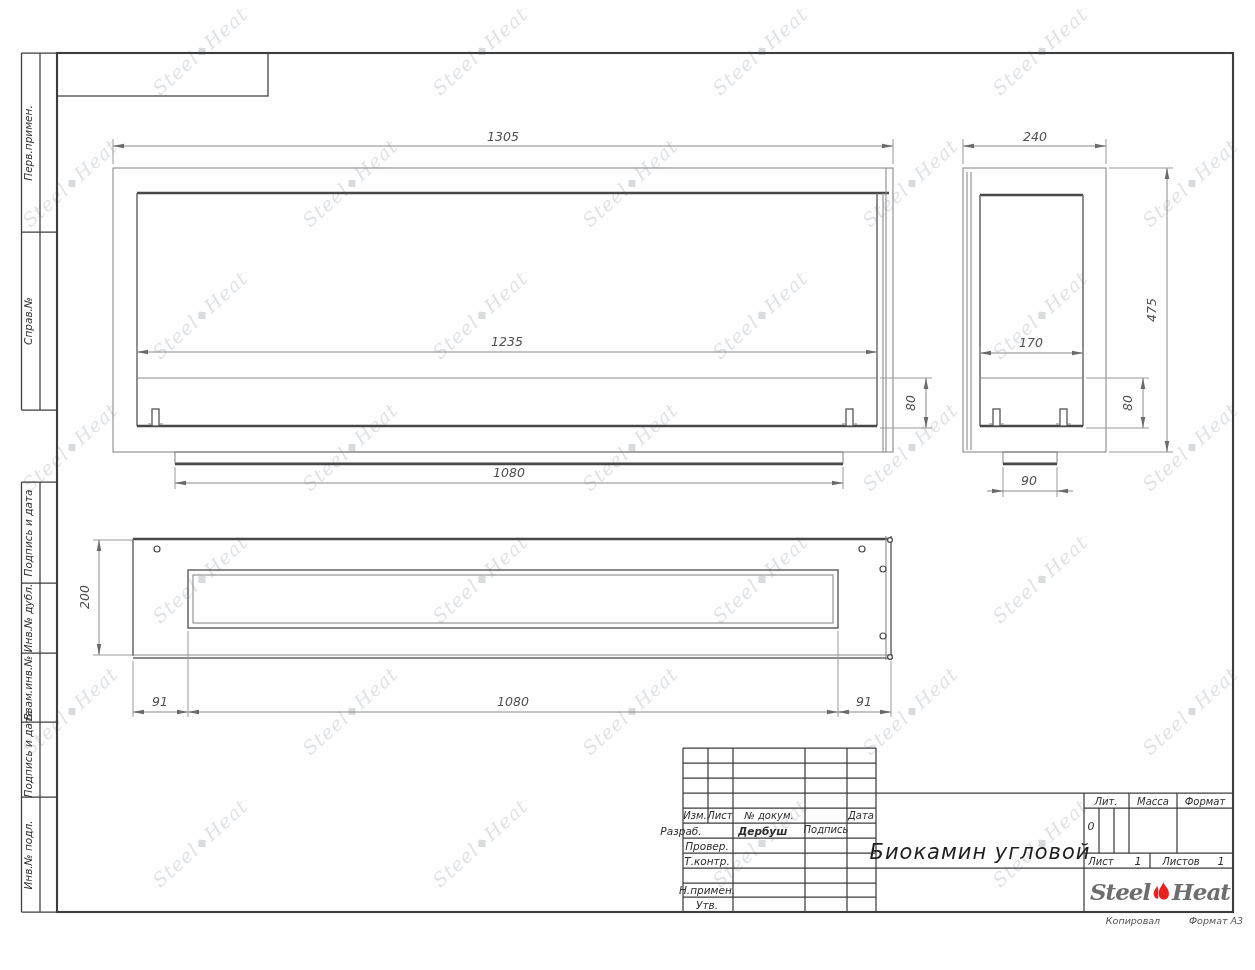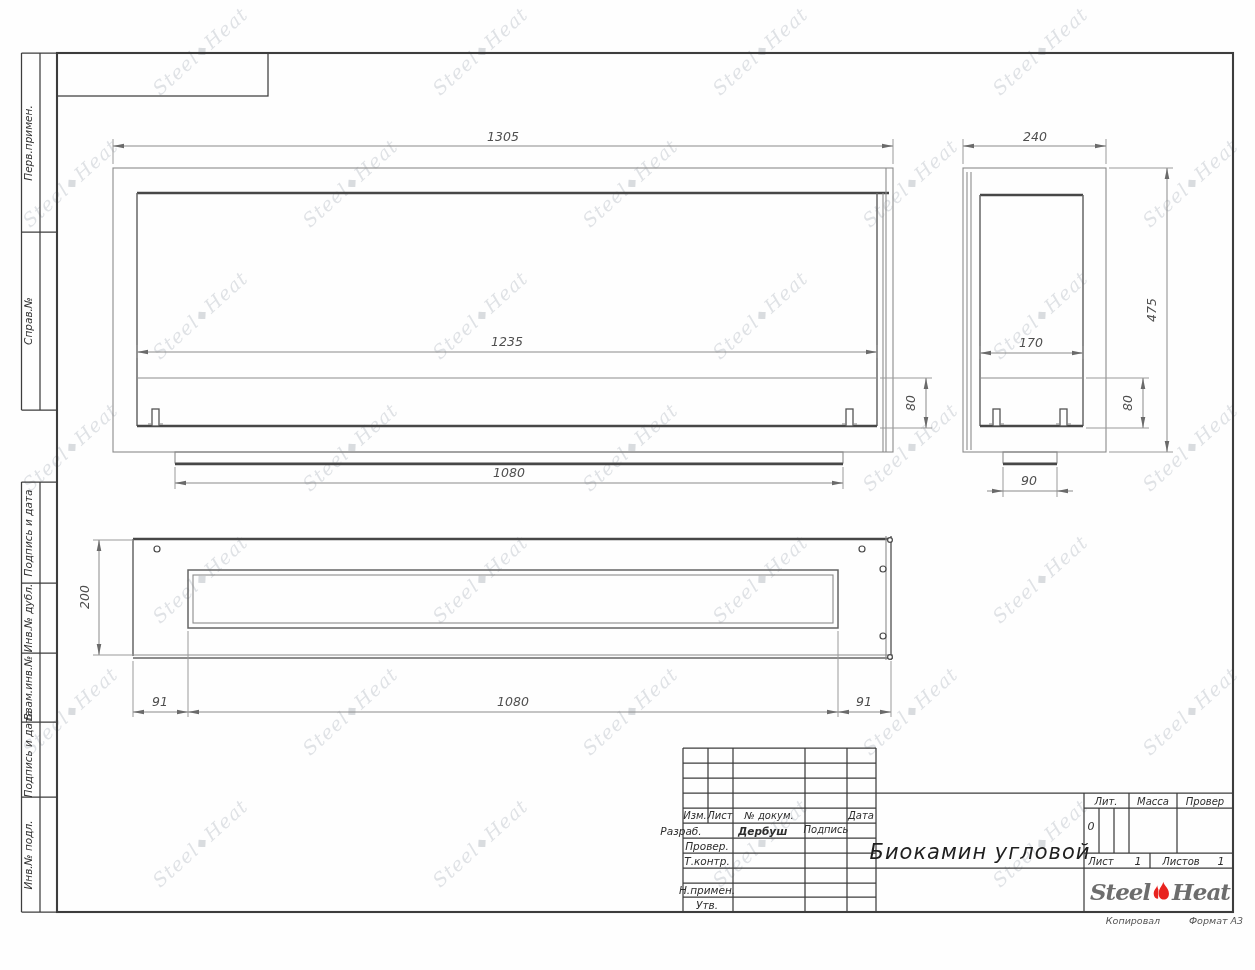--- a/index.html
+++ b/index.html
@@ -272,21 +272,21 @@
   <span class="txt tb-r" style="left:738px;top:824.5px;font-weight:bold;">Дербуш</span>
   <span class="txt ctr tb-r" style="left:707px;top:839.5px;">Провер.</span>
   <span class="txt ctr tb-r" style="left:707px;top:854.5px;">Т.контр.</span>
   <span class="txt ctr tb-r" style="left:707px;top:884px;">Н.примен.</span>
   <span class="txt ctr tb-r" style="left:707px;top:898.5px;">Утв.</span>
 
   <span class="txt ctr tb-name" style="left:980px;top:840px;">Биокамин угловой</span>
 
   <span class="txt ctr tb-h" style="left:1106px;top:795.5px;">Лит.</span>
   <span class="txt ctr tb-h" style="left:1153px;top:795.5px;">Масса</span>
-  <span class="txt ctr tb-h" style="left:1205px;top:795.5px;">Провер</span>
+  <span class="txt ctr tb-h" style="left:1205px;top:795.5px;">Формат</span>
   <span class="txt ctr tb-v" style="left:1091px;top:820px;">0</span>
 
   <span class="txt ctr tb-h" style="left:1101px;top:855.5px;">Лист</span>
   <span class="txt ctr tb-v" style="left:1138px;top:854.5px;">1</span>
   <span class="txt ctr tb-h" style="left:1181px;top:855.5px;">Листов</span>
   <span class="txt ctr tb-v" style="left:1221px;top:854.5px;">1</span>
 
   <div id="logo">
     <span class="logo-word">Steel</span>
     <svg width="26" height="30" viewBox="0 0 26 30">

